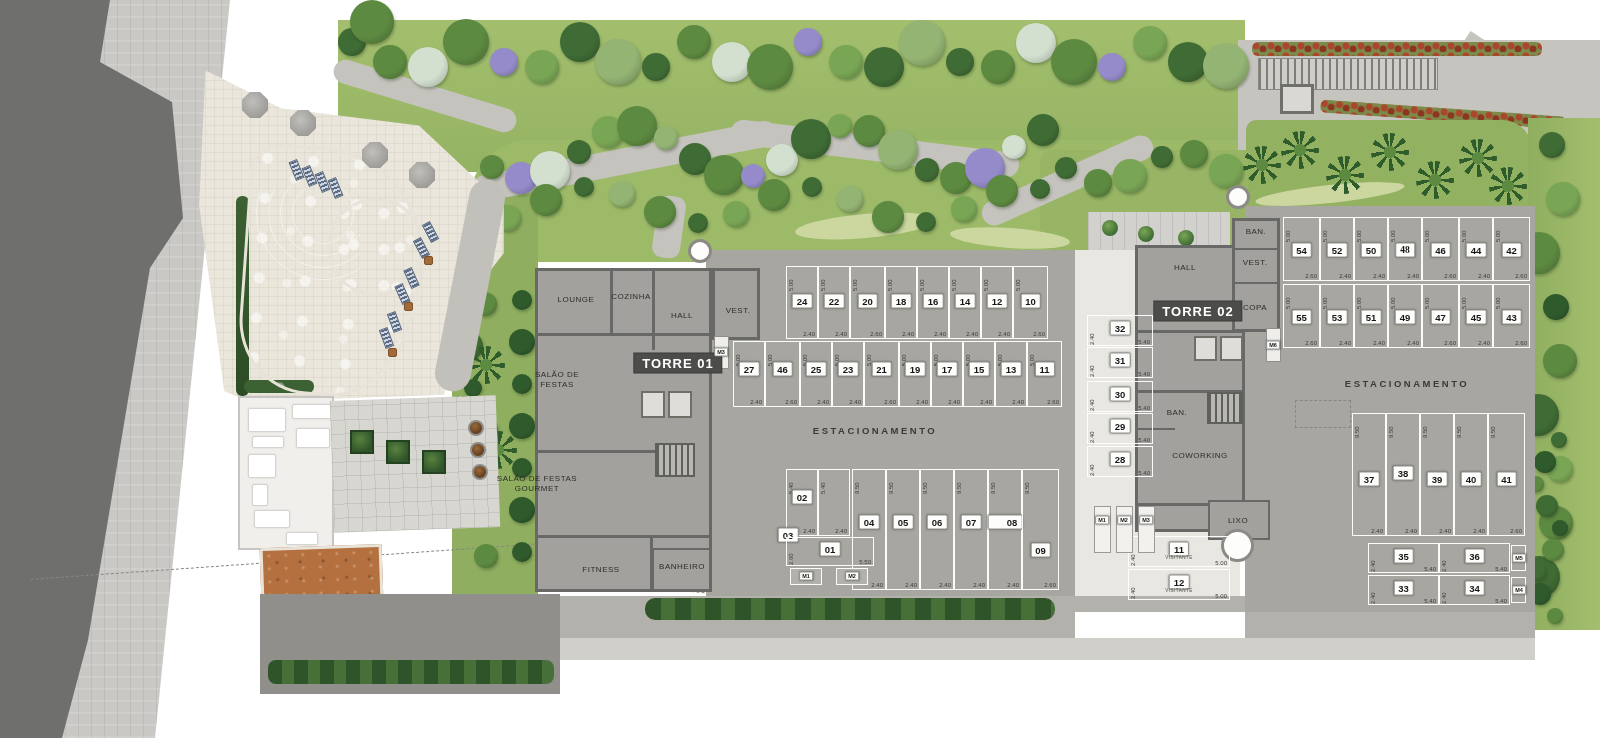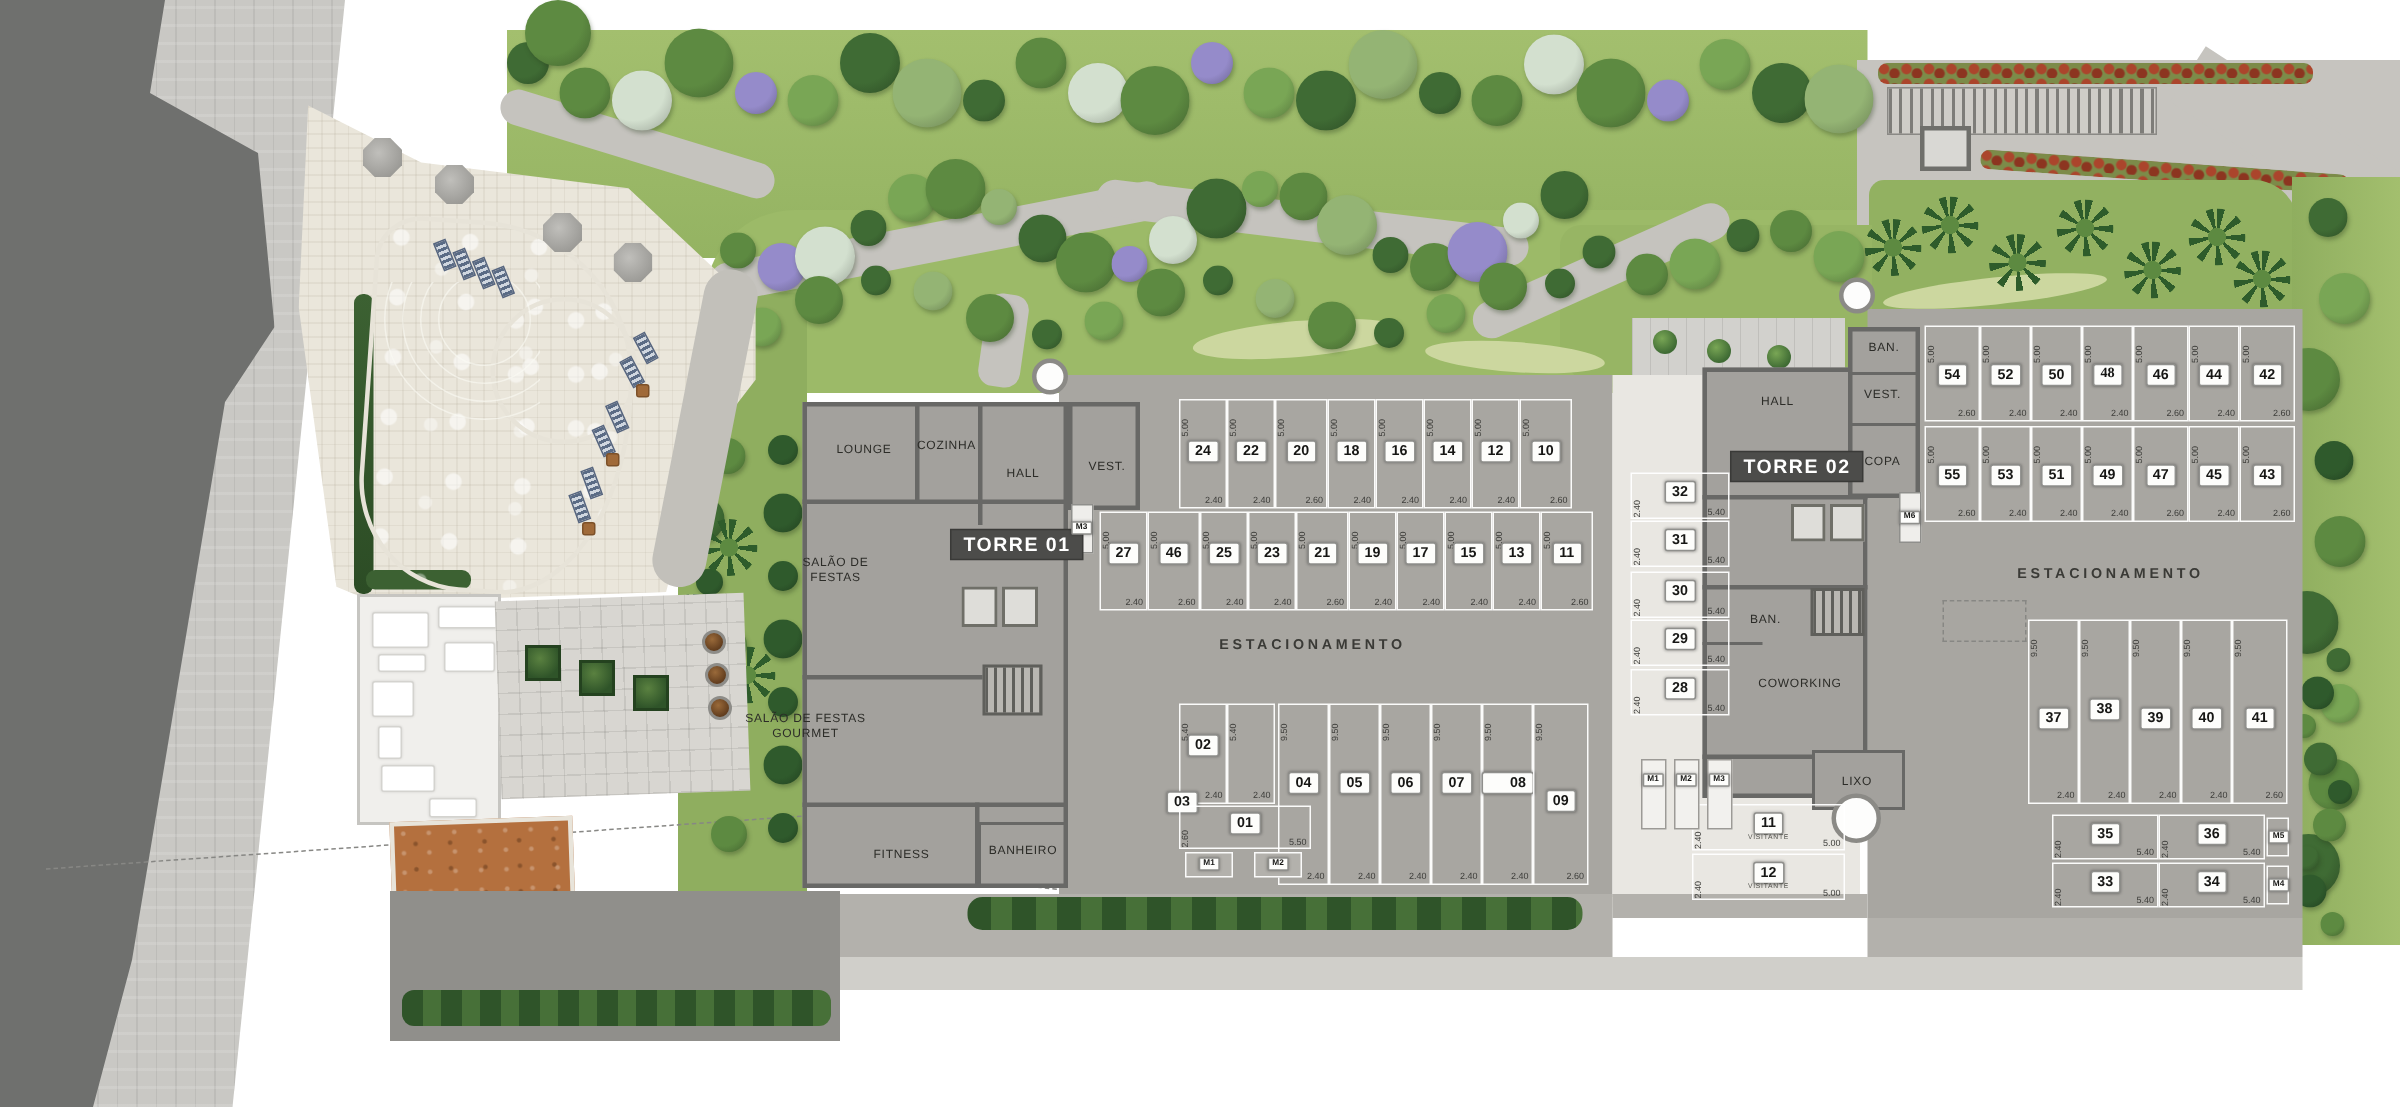--- a/index.html
+++ b/index.html
@@ -428,21 +428,21 @@
       <div class="chip" style="left:971px;top:522.24px;">07</div>
       <div class="stall" style="left:988px;top:469px;width:34px;height:121px;">
         <div class="dimv" style="left:1px;top:2px;height:22px;">9.50</div>
         <div class="dimb" style="right:2px;bottom:1px;width:28px;">2.40</div>
       </div>
       <div class="chip" style="left:1005px;top:522.24px;padding-left:18px;">08</div>
       <div class="stall" style="left:1022px;top:469px;width:37px;height:121px;">
         <div class="dimv" style="left:1px;top:2px;height:22px;">9.50</div>
         <div class="dimb" style="right:2px;bottom:1px;width:31px;">2.60</div>
       </div>
-      <div class="chip" style="left:1040.5px;top:534px;">09</div>
+      <div class="chip" style="left:1040.5px;top:550px;">09</div>
       <div class="stall" style="left:1283px;top:217px;width:37px;height:64px;">
         <div class="dimv" style="left:1px;top:2px;height:22px;">5.00</div>
         <div class="dimb" style="right:2px;bottom:1px;width:31px;">2.60</div>
       </div>
       <div class="chip" style="left:1301.5px;top:250.28px;">54</div>
       <div class="stall" style="left:1320px;top:217px;width:34px;height:64px;">
         <div class="dimv" style="left:1px;top:2px;height:22px;">5.00</div>
         <div class="dimb" style="right:2px;bottom:1px;width:28px;">2.40</div>
       </div>
       <div class="chip" style="left:1337px;top:250.28px;">52</div>

